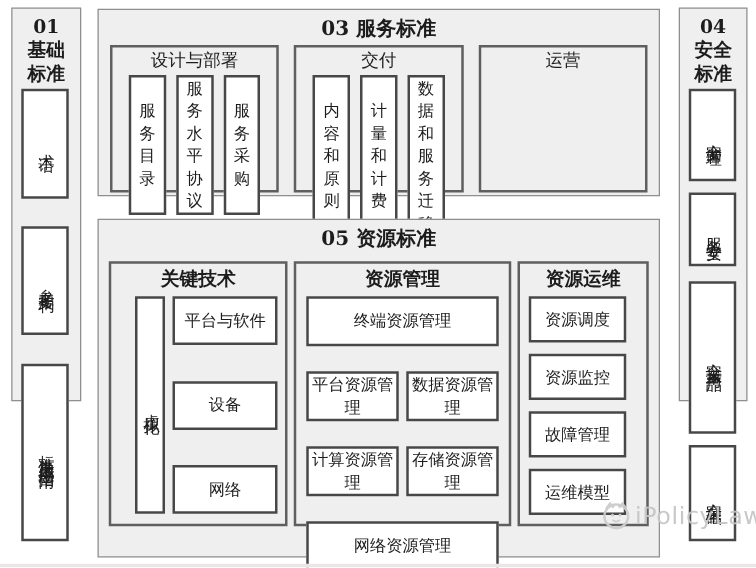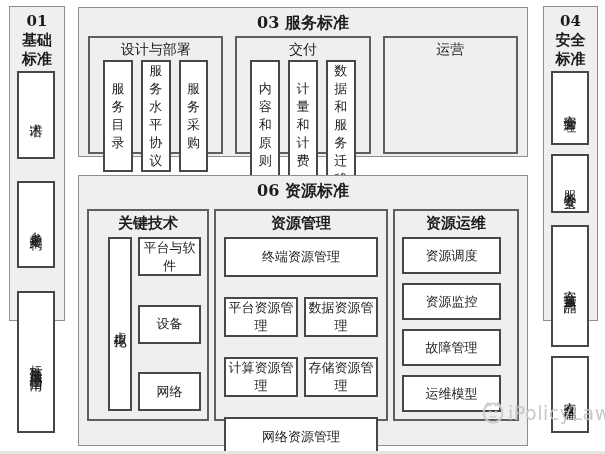--- a/index.html
+++ b/index.html
@@ -64,21 +64,21 @@
     font-size:13px;text-align:center;
   }
   .group-items .leaf{flex:1;}
   
   .cols-row{display:flex;gap:5px;margin:7px 8px 0 8px;height:212px;}
   .col{
     border:2px solid var(--border-mid);box-sizing:border-box;
     display:flex;flex-direction:column;
   }
   .col-header{text-align:center;font-weight:bold;font-size:15px;height:24px;line-height:25px;flex:none;}
-  #col-keytech{width:122px;flex:none;}
+  #col-keytech{width:143px;flex:none;}
   #col-mgmt{width:174px;flex:none;}
   #col-ops{flex:1;}
   .kt-body{flex:1;display:flex;gap:6px;padding:2px 6px 8px 19px;}
   .kt-vleaf{width:24px;flex:none;}
   .kt-stack{flex:1;display:flex;flex-direction:column;justify-content:space-between;}
   .kt-stack .leaf{height:39px;}
   .mgmt-rows{flex:1;display:flex;flex-direction:column;gap:20px;padding:2px 8px 8px 8px;}
   .mgmt-rows .leaf{height:40px;flex:none;}
   .row-split{display:flex;gap:6px;height:40px;flex:none;}
   .row-split .leaf{flex:1;height:40px;}
@@ -136,21 +136,21 @@
           <div class="leaf">数据和服务迁移</div>
         </div>
       </div>
       <div class="group">
         <div class="group-header">运营</div>
       </div>
     </div>
   </div>
 
   <div class="section" id="sec-resource">
-    <div class="sec-title">06  资源标准</div>
+    <div class="sec-title">05  资源标准</div>
     <div class="cols-row">
 
       <div class="col" id="col-keytech">
         <div class="col-header">关键技术</div>
         <div class="kt-body">
           <div class="leaf kt-vleaf">
             <span class="v-text">虚拟化</span>
           </div>
           <div class="kt-stack">
             <div class="leaf">平台与软件</div>

